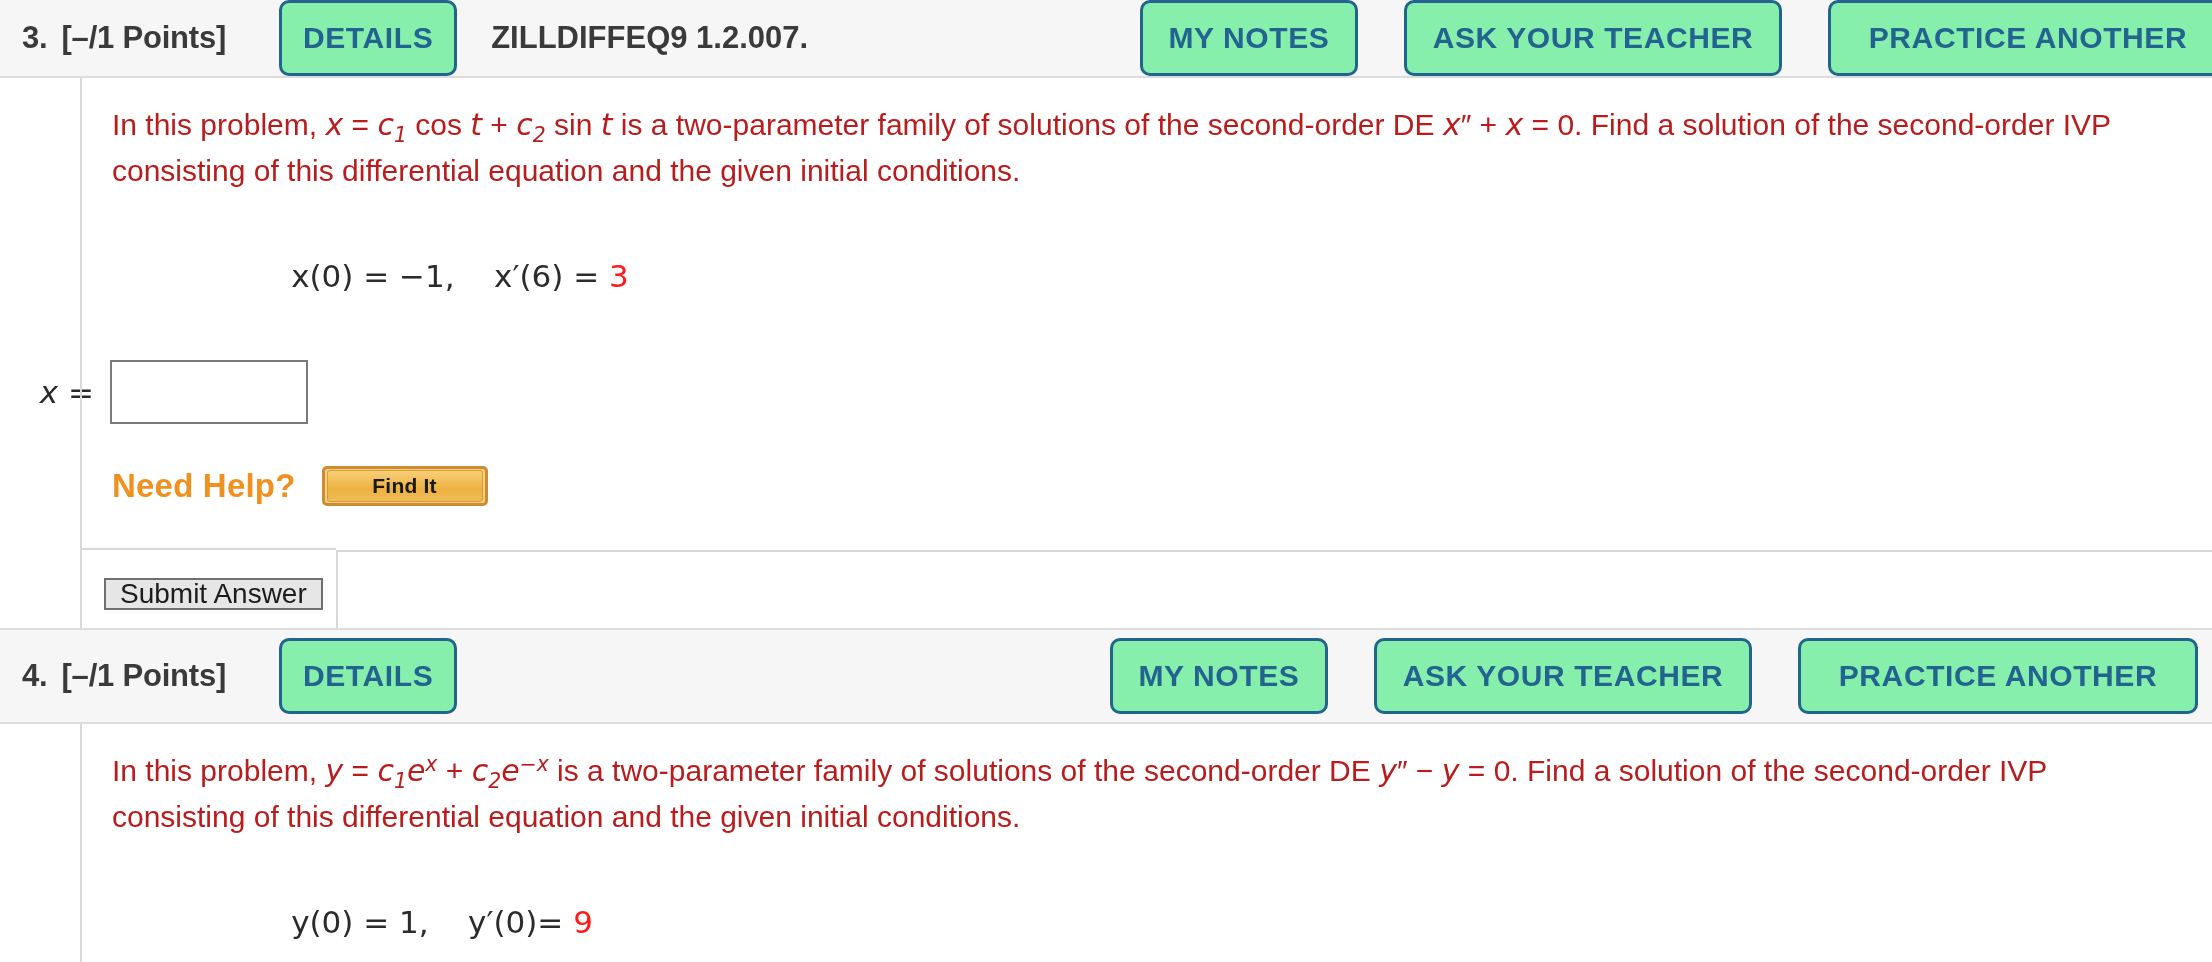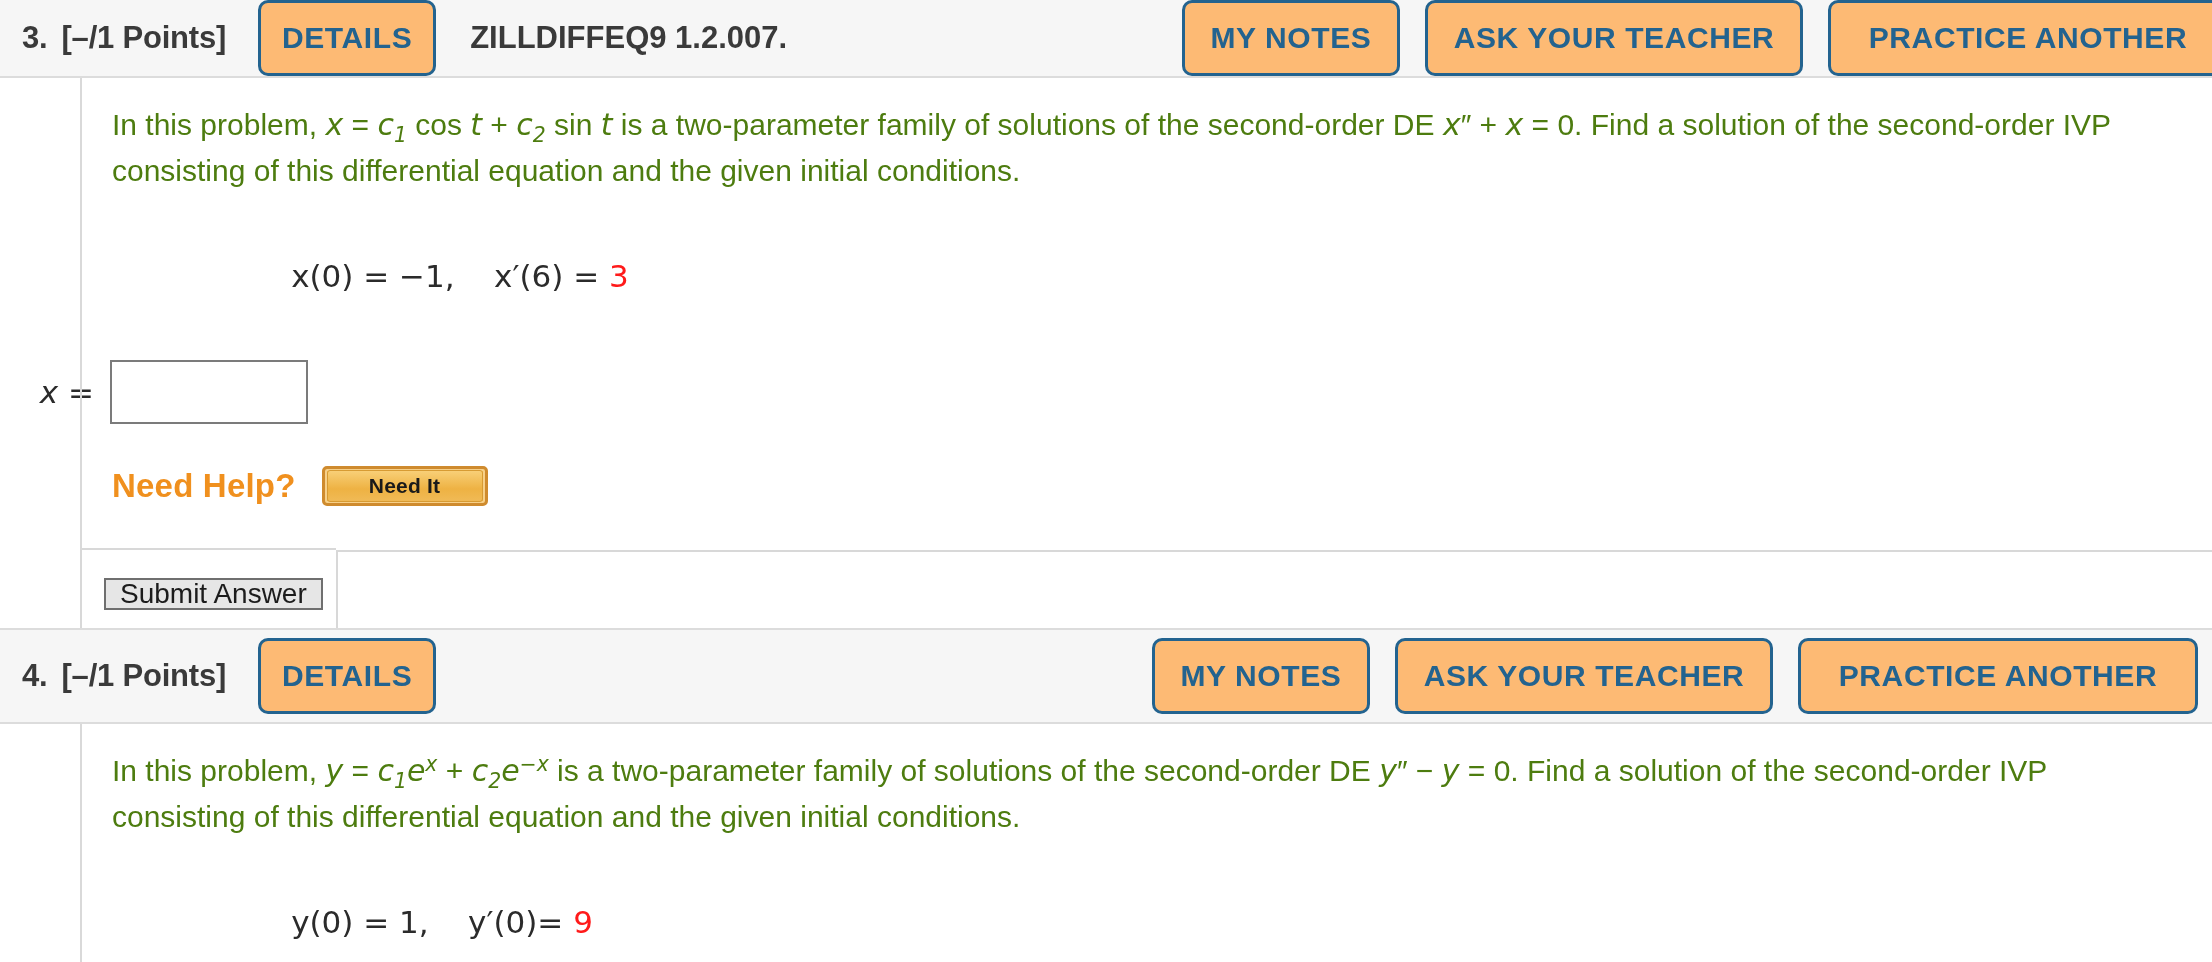--- a/index.html
+++ b/index.html
@@ -47,31 +47,32 @@
     color: #3a3a3a;
     letter-spacing: -0.2px;
     white-space: nowrap;
     margin-right: 32px;
   }
 
   .btn-outline {
     box-sizing: border-box;
     border: 3px solid #23638f;
     border-radius: 10px;
-    background: #fdba74;
+    background: #86efac;
     color: #23638f;
     font-size: 30px;
     font-weight: bold;
     letter-spacing: 0.6px;
     display: flex;
     align-items: center;
     justify-content: center;
     white-space: nowrap;
     font-family: "Liberation Sans", sans-serif;
     padding: 0 4px;
+    margin-left: 21px;
   }
 
   .btn-details {
     height: 76px;
     min-width: 178px;
   }
 
   .q-code {
     font-size: 31px;
     font-weight: bold;
@@ -106,21 +107,21 @@
     top: 0;
     bottom: 0;
     width: 2px;
     background: #d9d9d9;
   }
 
   .q-text {
     padding: 26px 30px 0 32px;
     font-size: 30px;
     line-height: 1.42;
-    color: #4d7c0f;
+    color: #b91c1c;
     font-family: "Liberation Sans", sans-serif;
   }
 
   .mvar {
     font-style: italic;
     font-family: "DejaVu Sans", sans-serif;
   }
   .msub {
     font-style: italic;
     font-size: 0.68em;
@@ -308,21 +309,21 @@
     </div>
 
     <div class="ans-row">
       <span class="ans-label">x =</span>
       <input class="ans-input" type="text" value="" placeholder="" style="">
     </div>
 
     <div class="help-row">
       <span class="help-label">Need Help?</span>
       <div class="readit-btn">
-        <div class="readit-inner">Need It</div>
+        <div class="readit-inner">Find It</div>
       </div>
     </div>
 
     <div class="submit-wrap">
       <div class="submit-box">
         <div class="strike-top"></div>
         <div class="submit-tab"></div>
         <button class="submit-btn">Submit Answer</button>
       </div>
     </div>

